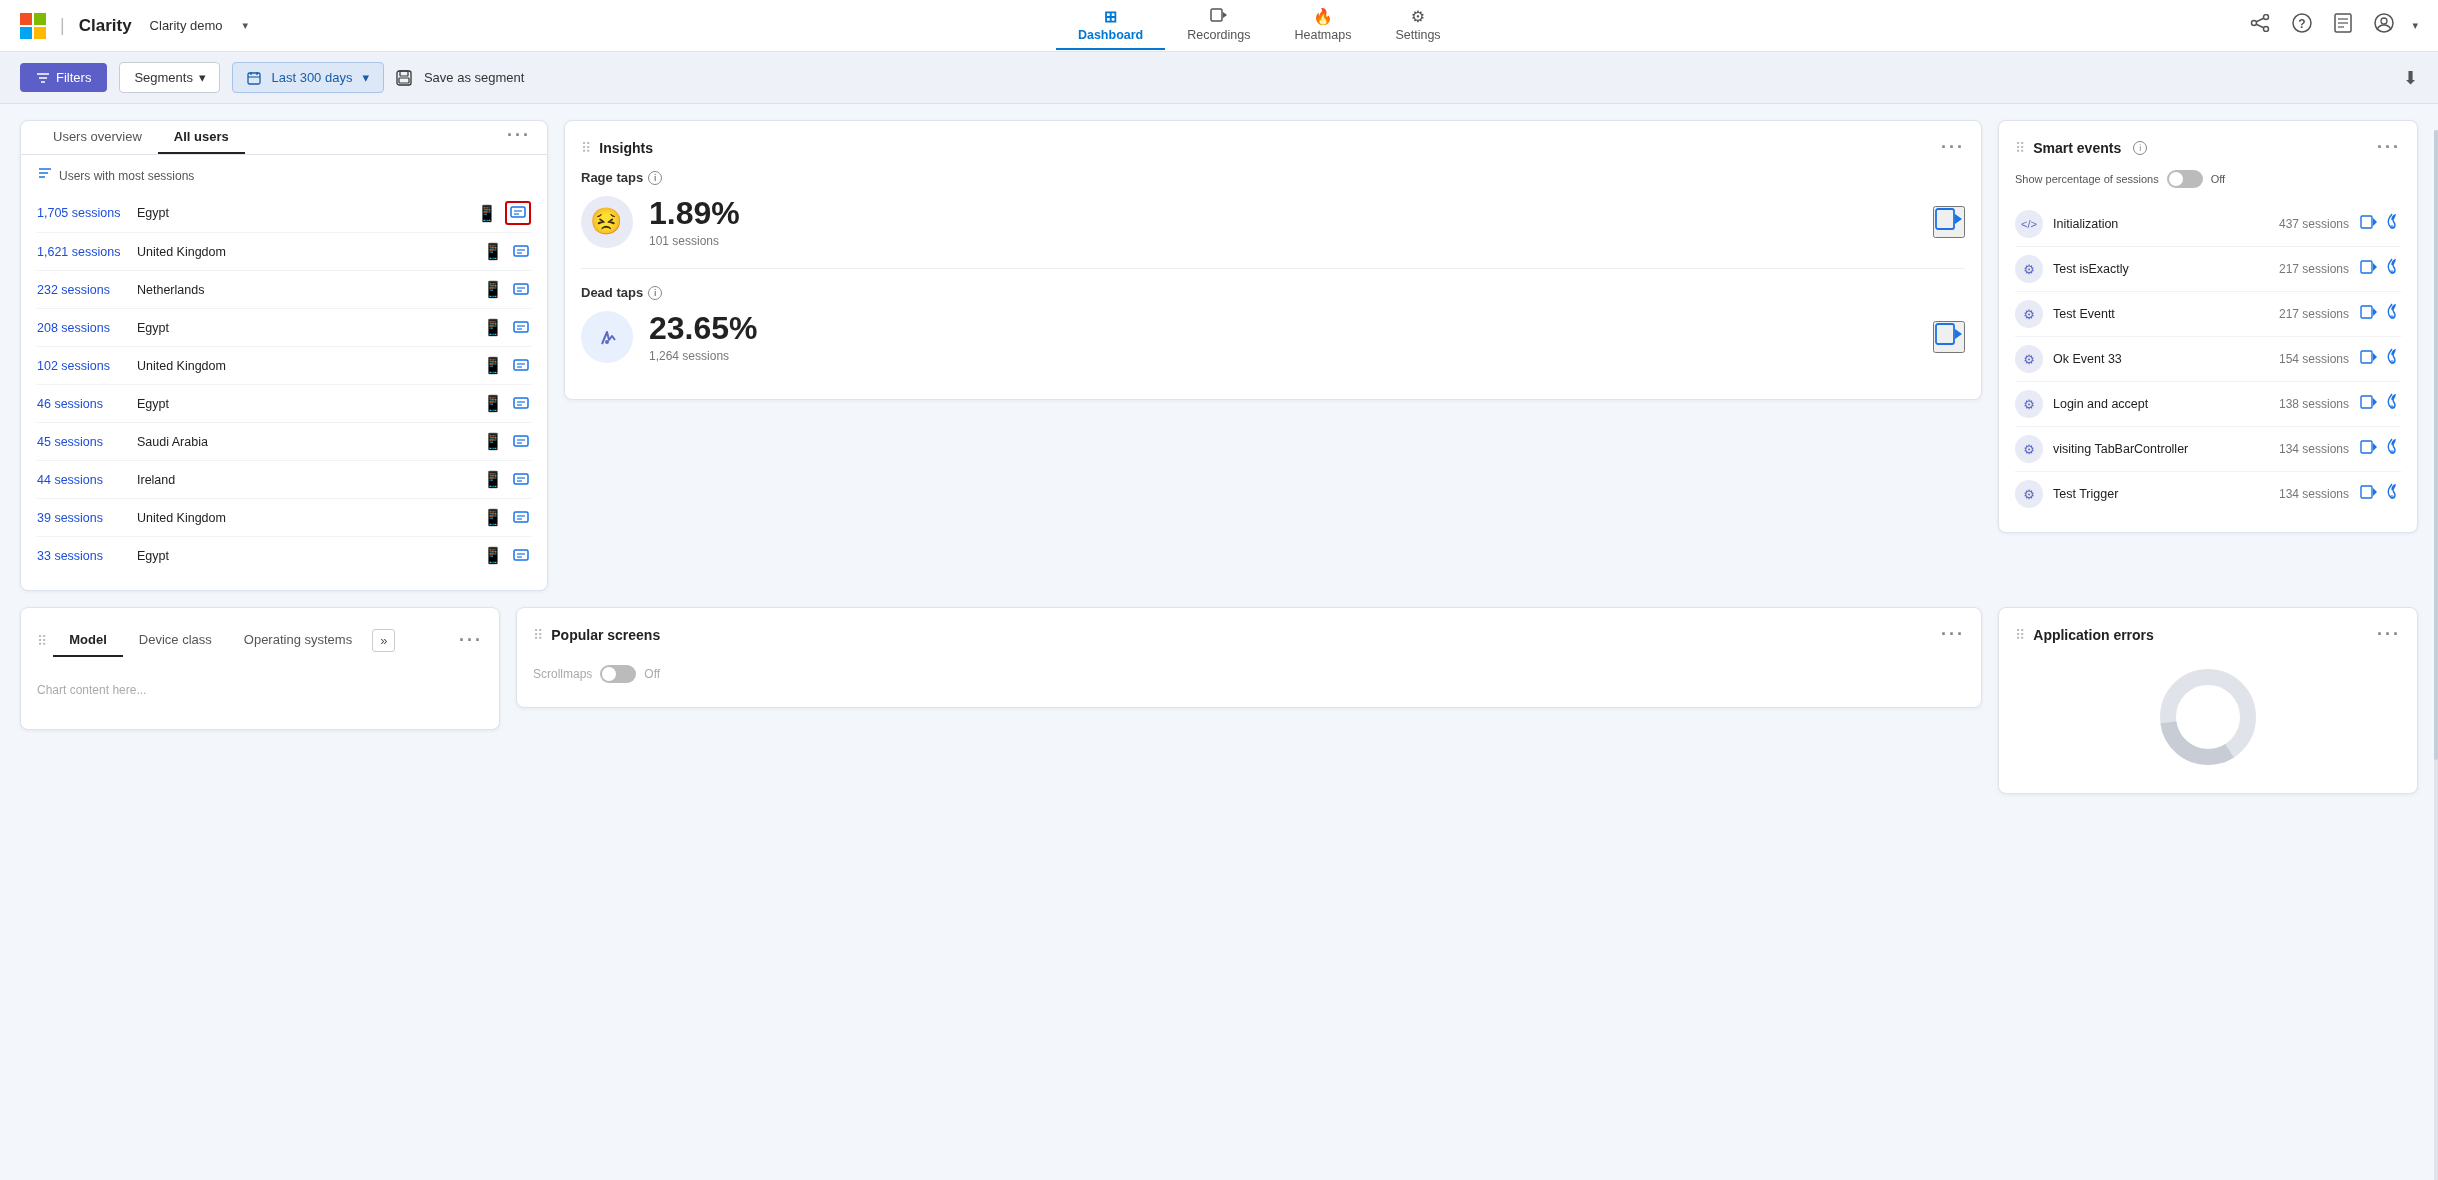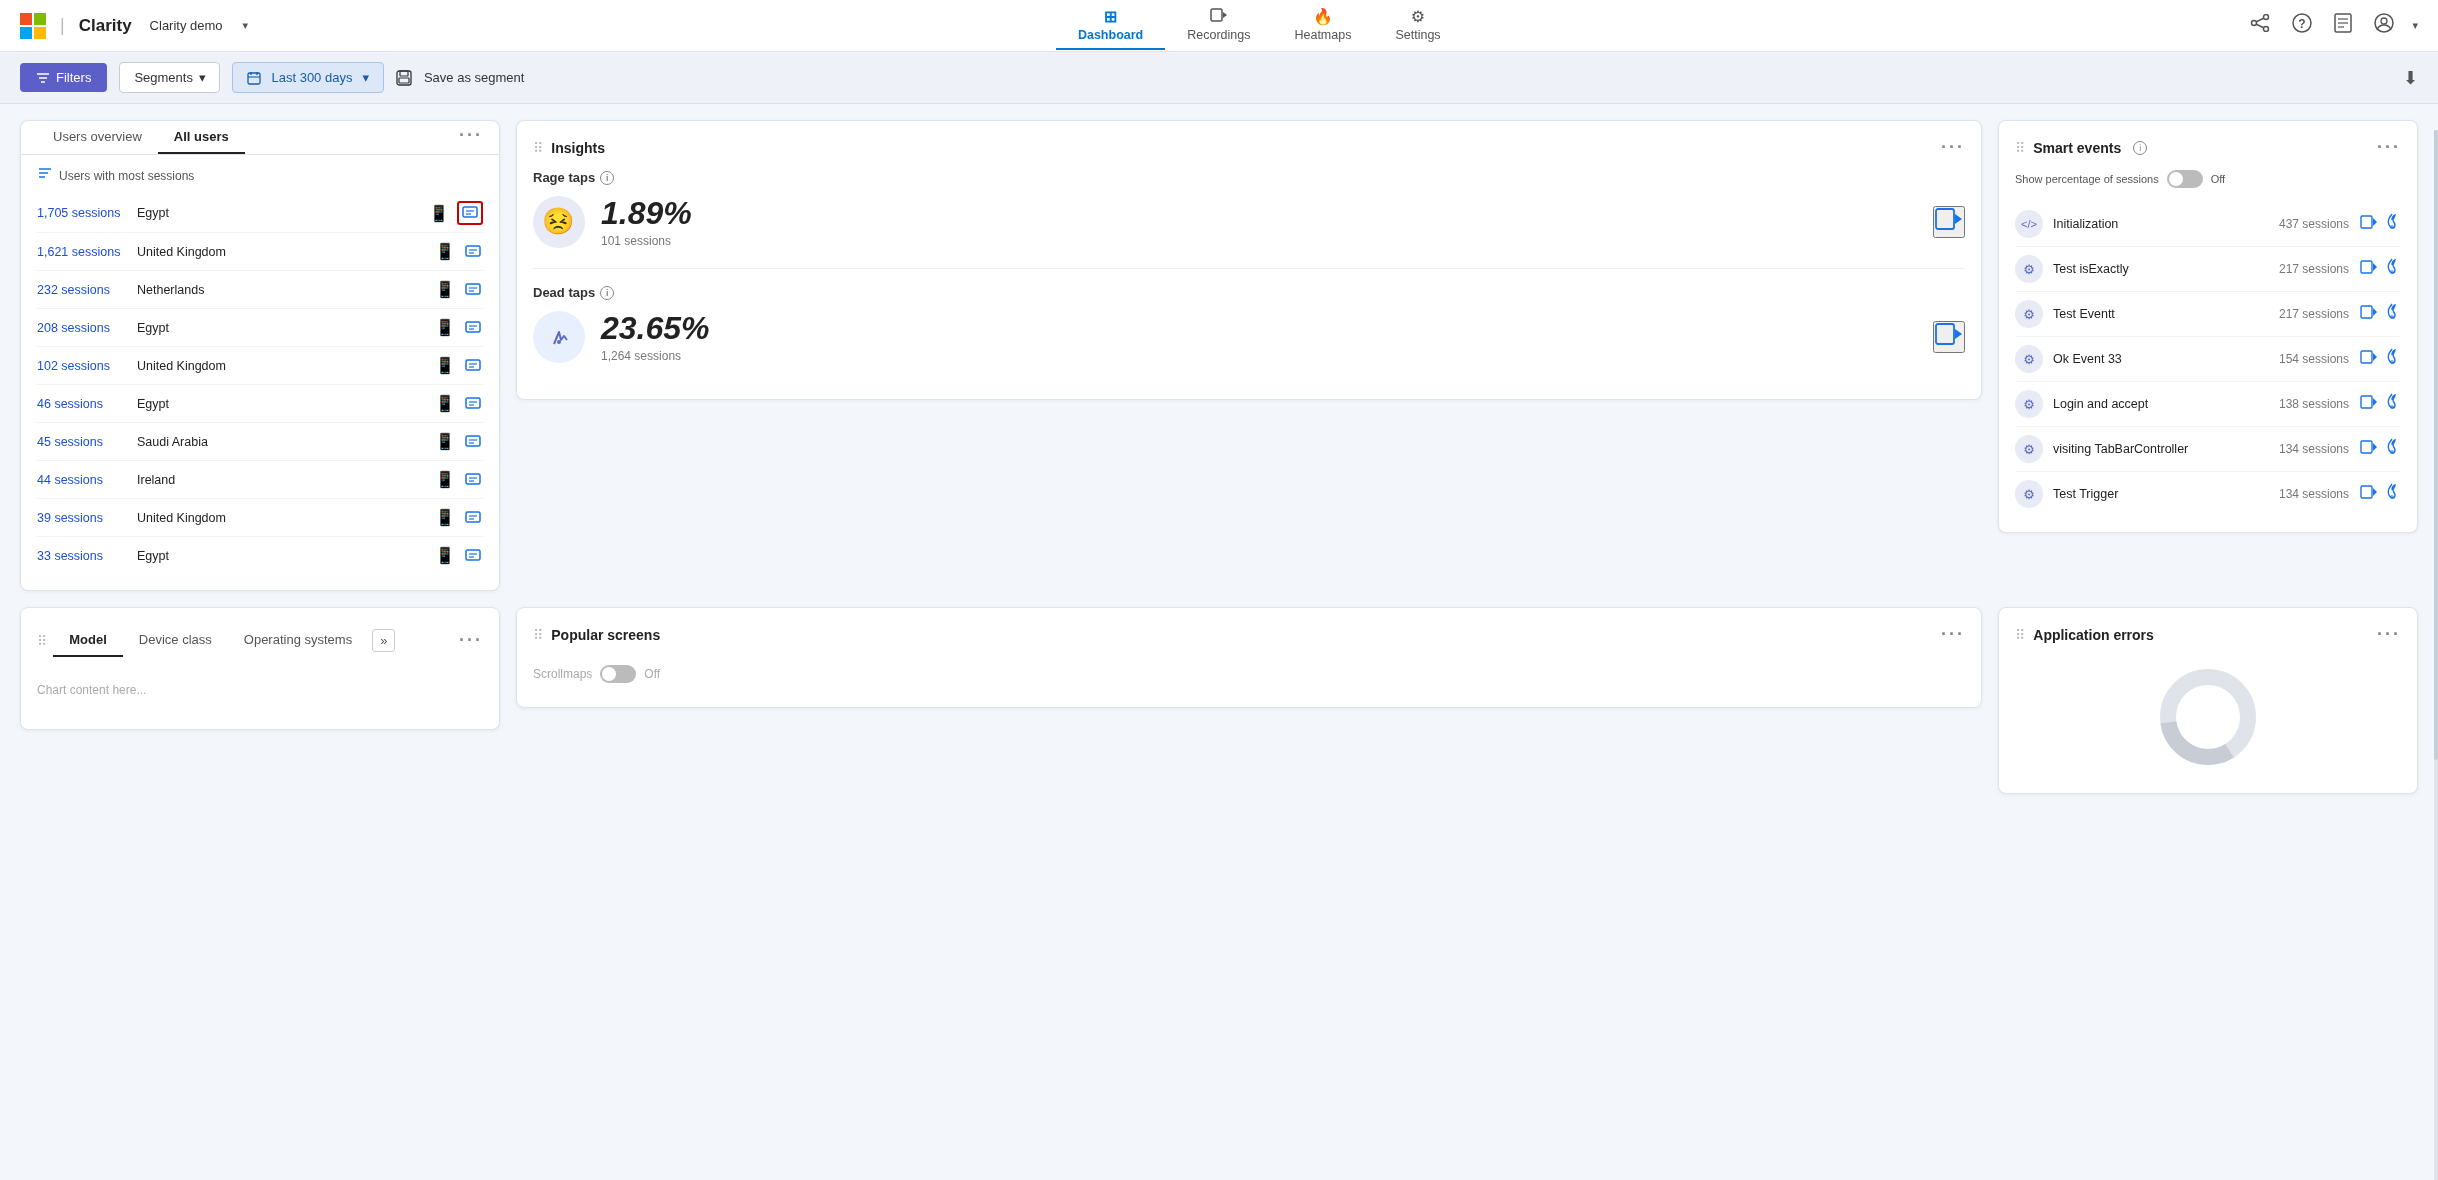--- a/index.html
+++ b/index.html
@@ -55,41 +55,41 @@
     .card {
       background: #fff; border-radius: 8px; border: 1px solid #dde3ec;
       box-shadow: 0 1px 4px rgba(0,0,0,0.06); padding: 16px;
     }
     .card-header { display: flex; align-items: center; gap: 8px; margin-bottom: 12px; }
     .drag-handle { color: #bbb; font-size: 14px; cursor: grab; }
     .card-title { font-size: 14px; font-weight: 600; color: #222; }
     .card-more { margin-left: auto; color: #888; cursor: pointer; font-size: 18px; font-weight: 700; letter-spacing: 2px; background: none; border: none; }
 
     
-    .users-card { width: 480px; flex-shrink: 0; }
+    .users-card { width: 528px; flex-shrink: 0; }
     .users-card-tabs { display: flex; gap: 0; border-bottom: 1px solid #e0e4ea; margin: -16px -16px 12px -16px; padding: 0 16px; }
     .users-tab { padding: 8px 16px; font-size: 13px; cursor: pointer; color: #555; border-bottom: 2px solid transparent; }
     .users-tab.active { color: #222; border-bottom-color: #222; font-weight: 600; }
     .users-sort-row { display: flex; align-items: center; gap: 6px; margin-bottom: 10px; color: #555; font-size: 12px; }
     .sort-icon { color: #1a73e8; }
     .user-row { display: flex; align-items: center; padding: 7px 0; border-bottom: 1px solid #f0f2f6; }
     .user-row:last-child { border-bottom: none; }
     .sessions-count { width: 100px; font-size: 12.5px; color: #1d4ed8; flex-shrink: 0; }
     .country-name { flex: 1; font-size: 12.5px; color: #222; }
     .row-actions { display: flex; align-items: center; gap: 6px; }
     .row-icon-btn { background: none; border: none; cursor: pointer; font-size: 16px; color: #555; padding: 2px; }
     .row-icon-btn.highlighted { border: 2px solid #c00; border-radius: 3px; color: #1a73e8; }
 
     
     .insights-card { flex: 1; min-width: 0; }
     .insight-section { margin-bottom: 20px; }
     .insight-label { font-size: 13px; font-weight: 600; color: #333; display: flex; align-items: center; gap: 5px; margin-bottom: 10px; }
     .insight-row { display: flex; align-items: center; gap: 16px; }
     .insight-icon-wrap { width: 52px; height: 52px; border-radius: 50%; background: #e8eaf6; display: flex; align-items: center; justify-content: center; font-size: 24px; flex-shrink: 0; }
-    .insight-pct { font-size: 32px; font-weight: 700; color: #222; font-style: italic; }
+    .insight-pct { font-size: 32px; font-weight: 700; color: #222; }
     .insight-sessions { font-size: 12px; color: #777; margin-top: 2px; }
     .insight-video-btn { margin-left: auto; cursor: pointer; font-size: 22px; color: #1a73e8; }
     .insight-divider { border: none; border-top: 1px solid #eee; margin: 16px 0; }
 
     
     .smart-events-card { width: 420px; flex-shrink: 0; }
     .se-toggle-row { display: flex; align-items: center; gap: 8px; margin-bottom: 14px; font-size: 11px; color: #555; }
     .toggle-track { width: 36px; height: 18px; border-radius: 9px; background: #bbb; display: inline-flex; align-items: center; padding: 2px; cursor: pointer; }
     .toggle-thumb { width: 14px; height: 14px; border-radius: 50%; background: #fff; }
     .se-row { display: flex; align-items: center; padding: 8px 0; border-bottom: 1px solid #f0f2f6; gap: 10px; }

